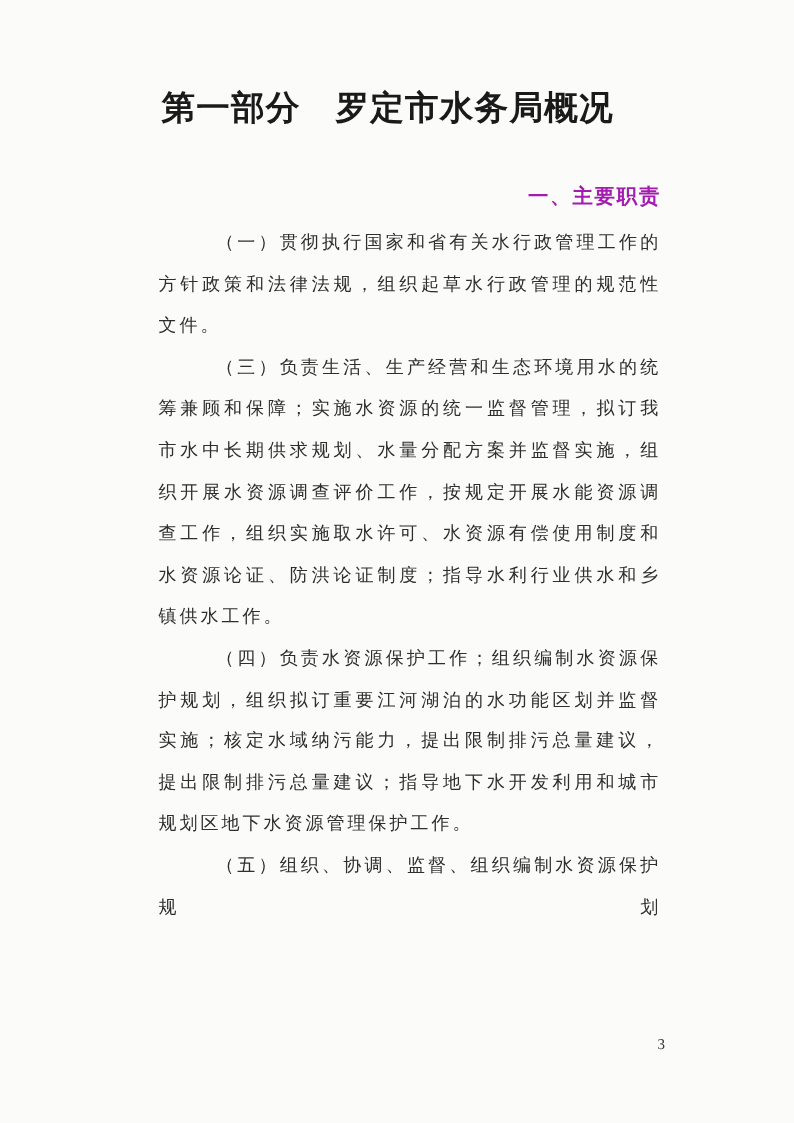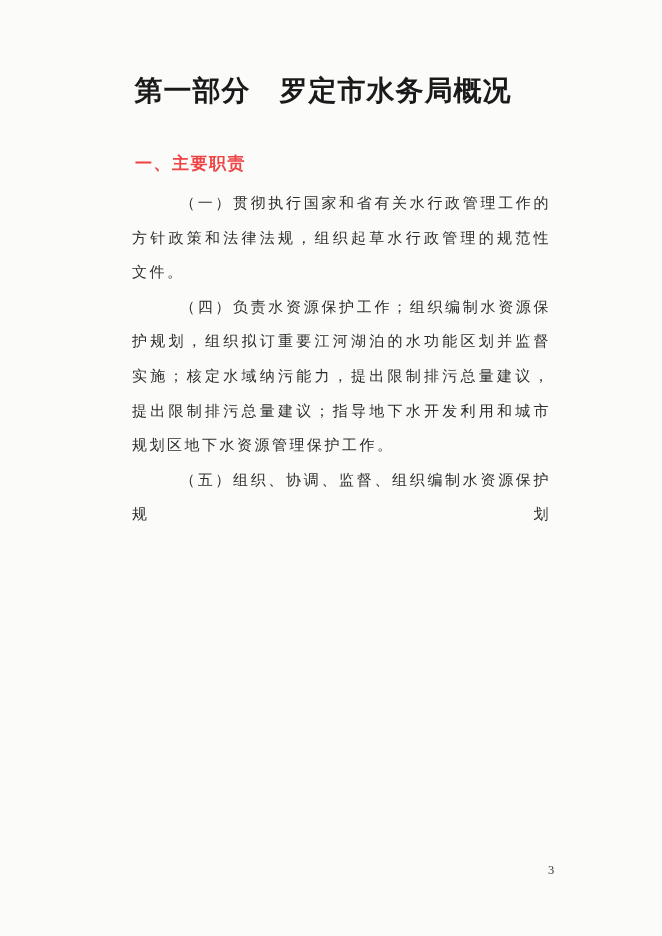--- a/index.html
+++ b/index.html
@@ -34,22 +34,23 @@
   .content {
     margin-left: 97px;
     margin-right: 95px;
   }
   .section-heading {
     margin: 46px 0 0 38px;
     font-size: 17px;
     line-height: 20px;
     font-weight: 700;
     letter-spacing: 1.5px;
-    color: #ef4444;
+    color: #a21caf;
     font-family: "Liberation Sans", sans-serif;
+    text-align: right;
   }
   .paras {
     margin-top: 12px;
     margin-left: 35px;
   }
   .para {
     margin: 0;
     font-size: 15px;
     line-height: 34.6px;
     letter-spacing: 2.5px;
@@ -76,20 +77,21 @@
 <div class="page">
 
   <h1 class="doc-title">第一部分　罗定市水务局概况</h1>
 
   <div class="content">
 
     <h2 class="section-heading">一、主要职责</h2>
 
     <div class="paras">
       <p class="para">（一）贯彻执行国家和省有关水行政管理工作的方针政策和法律法规，组织起草水行政管理的规范性文件。</p>
+      <p class="para">（三）负责生活、生产经营和生态环境用水的统筹兼顾和保障；实施水资源的统一监督管理，拟订我市水中长期供求规划、水量分配方案并监督实施，组织开展水资源调查评价工作，按规定开展水能资源调查工作，组织实施取水许可、水资源有偿使用制度和水资源论证、防洪论证制度；指导水利行业供水和乡镇供水工作。</p>
       <p class="para">（四）负责水资源保护工作；组织编制水资源保护规划，组织拟订重要江河湖泊的水功能区划并监督实施；核定水域纳污能力，提出限制排污总量建议，提出限制排污总量建议；指导地下水开发利用和城市规划区地下水资源管理保护工作。</p>
       <p class="para justify-last">（五）组织、协调、监督、组织编制水资源保护规划</p>
     </div>
 
   </div>
 
   <div class="page-number">3</div>
 
 </div>
 

